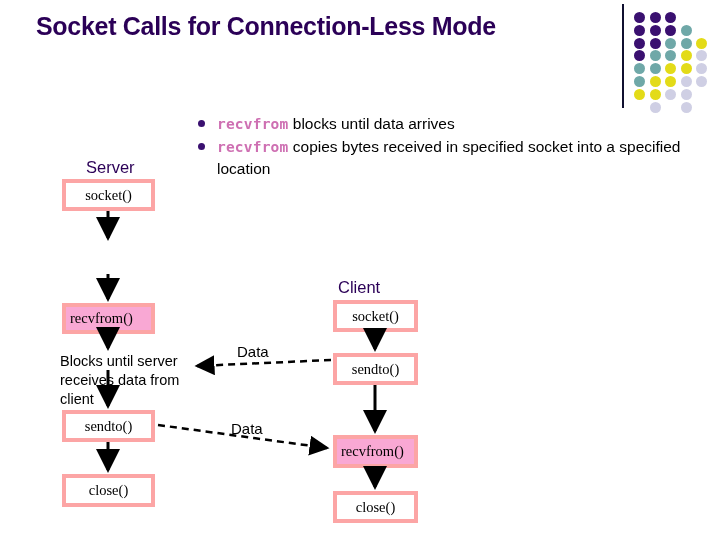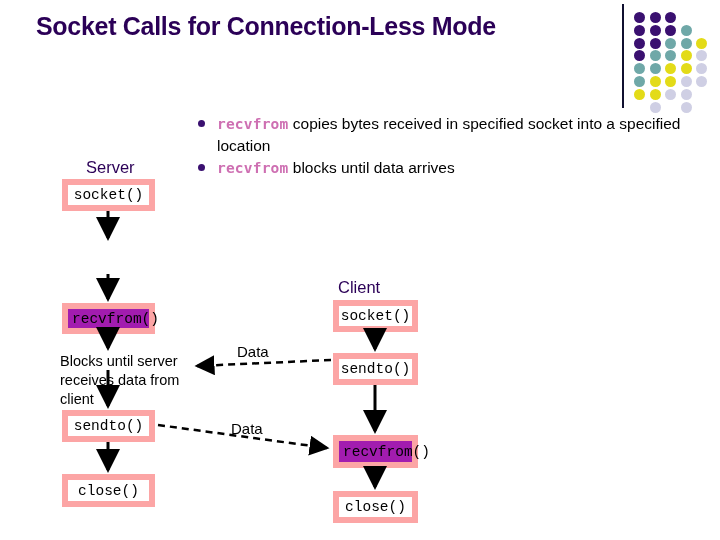--- a/index.html
+++ b/index.html
@@ -91,32 +91,32 @@
     color: #2B0057;
     font-size: 16.5px;
     font-family: "Liberation Sans", sans-serif;
     white-space: nowrap;
   }
 
   
   .fbox {
     position: absolute;
     box-sizing: border-box;
-    border: 6px solid #fca5a5;
+    border: 4px solid #fca5a5;
     background: #ffffff;
     color: #000000;
     font-size: 14.5px;
-    font-family: Liberation Mono, monospace;
+    font-family: Liberation Serif, serif;
     display: flex;
     align-items: center;
     justify-content: center;
     white-space: nowrap;
   }
   .fbox.shaded {
-    background: #a21caf;
+    background: #f9a8d4;
     justify-content: flex-start;
     padding-left: 4px;
   }
   .note {
     position: absolute;
     font-size: 14.5px;
     line-height: 19px;
     color: #000000;
     font-family: "Liberation Sans", sans-serif;
   }
@@ -176,25 +176,25 @@
         <div class="logo-dot" style="left: 43px; top: 84.8px; background: rgb(207, 207, 228);"></div>
         <div class="logo-dot" style="left: 58.5px; top: 84.8px; background: rgb(207, 207, 228);"></div>
         <div class="logo-dot" style="left: 27.5px; top: 97.6px; background: rgb(207, 207, 228);"></div>
         <div class="logo-dot" style="left: 58.5px; top: 97.6px; background: rgb(207, 207, 228);"></div>
       </div>
   </div>
 
   <div id="bullets">
     <div class="bullet-row">
       <span class="bullet-dot"></span>
-      <span class="code">recvfrom</span><span> copies bytes received in specified socket into a specified location</span>
+      <span class="code">recvfrom</span><span> blocks until data arrives</span>
     </div>
     <div class="bullet-row">
       <span class="bullet-dot"></span>
-      <span class="code">recvfrom</span><span> blocks until data arrives</span>
+      <span class="code">recvfrom</span><span> copies bytes received in specified socket into a specified location</span>
     </div>
   </div>
 
   <div class="col-label" style="left:86px; top:158px;">Server</div>
   <div class="col-label" style="left:338px; top:278px;">Client</div>
 
   <div class="fbox" style="left:62px; top:179px; width:93px; height:32px;">socket()</div>
   <div class="fbox shaded" style="left:62px; top:303px; width:93px; height:31px;">recvfrom()</div>
   <div class="fbox" style="left:62px; top:410px; width:93px; height:32px;">sendto()</div>
   <div class="fbox" style="left:62px; top:474px; width:93px; height:33px;">close()</div>

